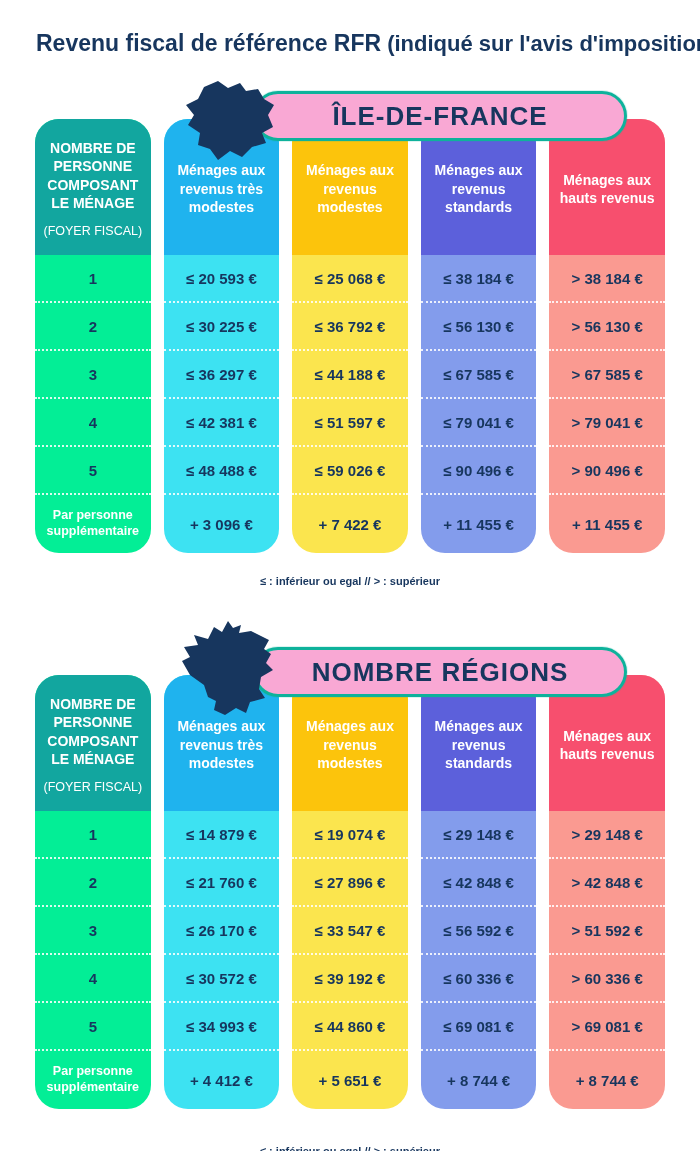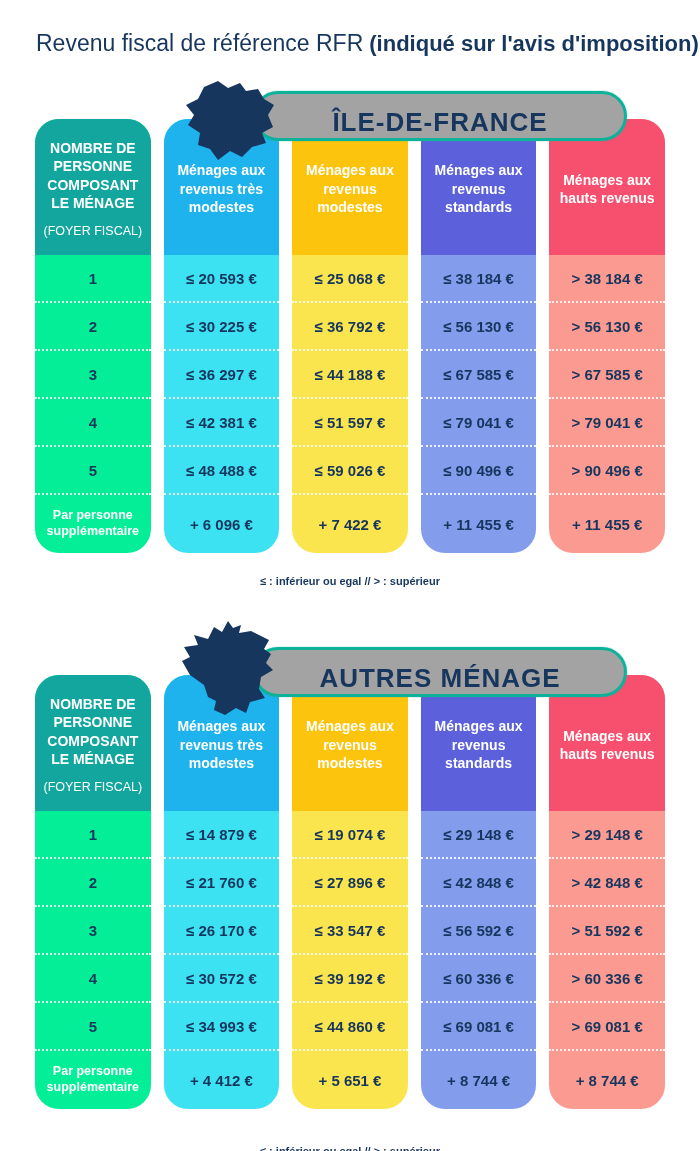--- a/index.html
+++ b/index.html
@@ -5,31 +5,31 @@
   html,body{margin:0;padding:0;}
   body{
     width:700px;
     background:#ffffff;
     font-family:"Liberation Sans", sans-serif;
     color:#17365E;
     -webkit-font-smoothing:antialiased;
   }
   .page{width:700px; padding-bottom:40px;}
   .title-wrap{padding:30px 20px 0 36px; white-space:nowrap;}
-  .title-main{font-size:23px; font-weight:normal; color:#17365E;}
+  .title-main{font-size:23px; font-weight:bold; color:#17365E;}
   .title-note{font-size:22px; font-weight:600; color:#17365E; margin-left:6px;}
 
   .table-block{position:relative;}
   .banner{position:relative; height:62px; z-index:2;}
   .banner.first{margin-top:24px;}
   .banner.second{margin-top:46px; height:66px;}
   .pill{
     position:absolute; left:253px; top:10px; width:368px; height:44px;
-    background:#a3a3a3; border:3px solid #0EB29B; border-radius:40px;
-    display:flex; align-items:flex-end; justify-content:center;
+    background:#f9a8d4; border:3px solid #0EB29B; border-radius:40px;
+    display:flex; align-items:center; justify-content:center;
     box-shadow:0 0 0 1px rgba(14,178,155,0.15);
   }
   .banner.second .pill{top:14px;}
   .pill-label{
     font-size:26px; font-weight:bold; letter-spacing:1px; color:#17365E; white-space:nowrap;
   }
   .map-icon{position:absolute; left:180px; top:-4px; z-index:3; line-height:0;}
   .banner.second .map-icon{top:-14px;}
   .map-icon svg{display:block;}
 
@@ -102,21 +102,21 @@
           </div>
           <div class="col" style="background: rgb(61, 226, 242);">
             <div class="col-header" style="background: rgb(31, 179, 238);">
               <span>Ménages aux revenus très modestes</span>
             </div>
             <div class="cell">≤ 20 593 €</div>
             <div class="cell">≤ 30 225 €</div>
             <div class="cell">≤ 36 297 €</div>
             <div class="cell">≤ 42 381 €</div>
             <div class="cell">≤ 48 488 €</div>
-            <div class="cell last">+ 6 096 €</div>
+            <div class="cell last">+ 3 096 €</div>
           </div>
           <div class="col" style="background: rgb(251, 229, 78);">
             <div class="col-header" style="background: rgb(252, 196, 12);">
               <span>Ménages aux revenus modestes</span>
             </div>
             <div class="cell">≤ 25 068 €</div>
             <div class="cell">≤ 36 792 €</div>
             <div class="cell">≤ 44 188 €</div>
             <div class="cell">≤ 51 597 €</div>
             <div class="cell">≤ 59 026 €</div>
@@ -148,21 +148,21 @@
         <div class="legend">≤ : inférieur ou egal // &gt; : supérieur</div>
       </section>
       <section class="table-block">
         <div class="banner second">
           <span class="map-icon">
             <svg width="96" height="108" viewBox="0 0 96 108">
               <path fill="#17365E" d="M48 2 L53 9 L61 6 L59 14 L71 12 L89 21 L84 30 L91 35 L86 44 L93 51 L81 58 L79 70 L85 79 L70 83 L66 94 L56 89 L45 96 L34 91 L36 82 L28 78 L24 66 L10 56 L2 42 L10 38 L4 28 L18 26 L14 16 L28 20 L34 8 L42 13 Z"></path>
             </svg>
           </span>
           <div class="pill">
-            <span class="pill-label">AUTRES MÉNAGE</span>
+            <span class="pill-label">NOMBRE RÉGIONS</span>
           </div>
         </div>
         <div class="cols">
           <div class="col" style="background: rgb(3, 238, 150);">
             <div class="col-header" style="background: rgb(18, 166, 159);">
               <span>NOMBRE DE PERSONNE COMPOSANT LE MÉNAGE</span>
               <span class="hdr-sub">(FOYER FISCAL)</span>
             </div>
             <div class="cell">1</div>
             <div class="cell">2</div>

